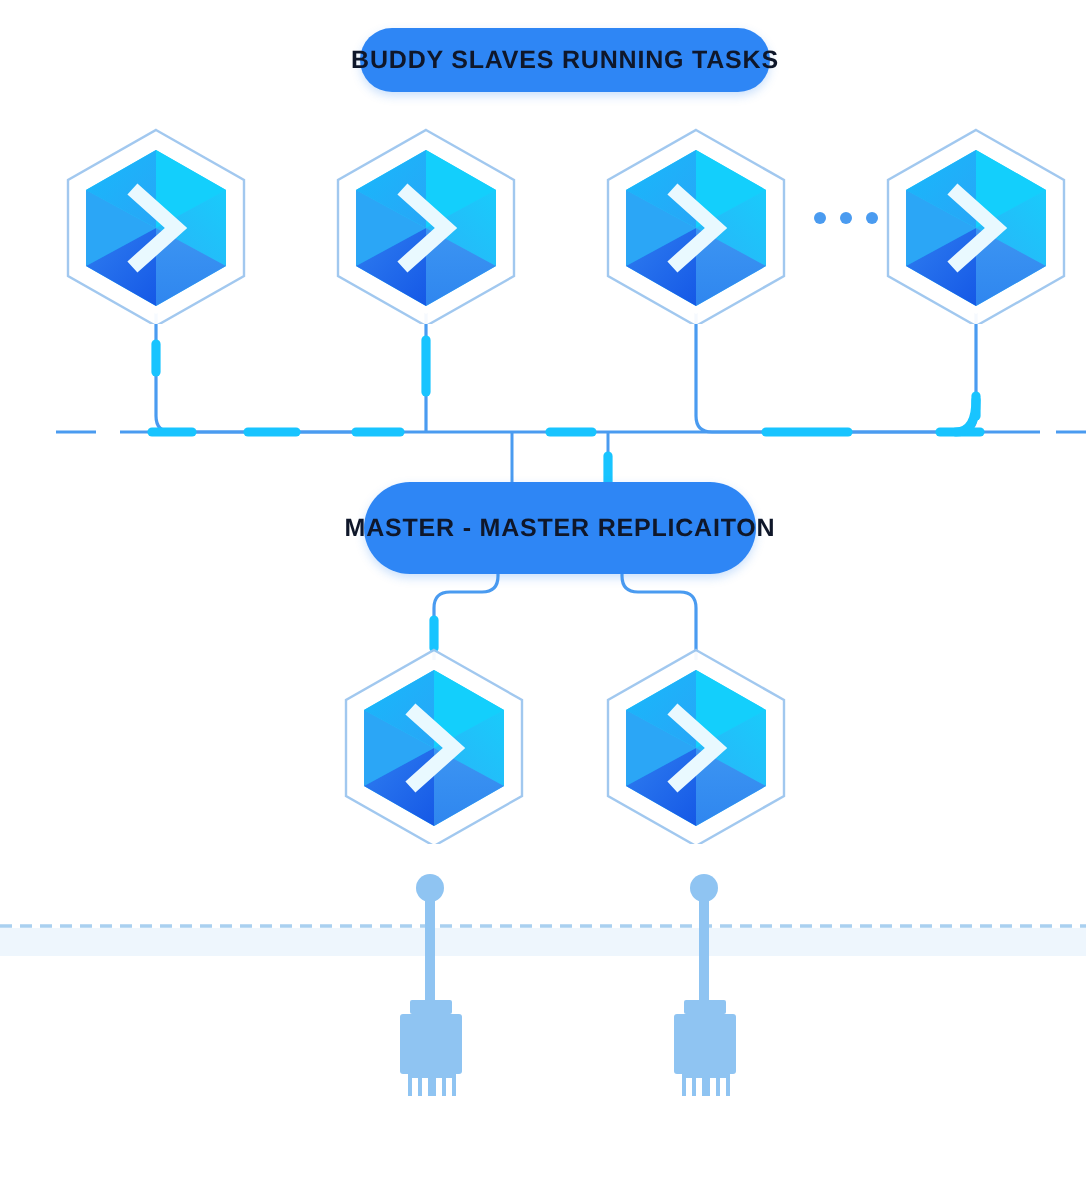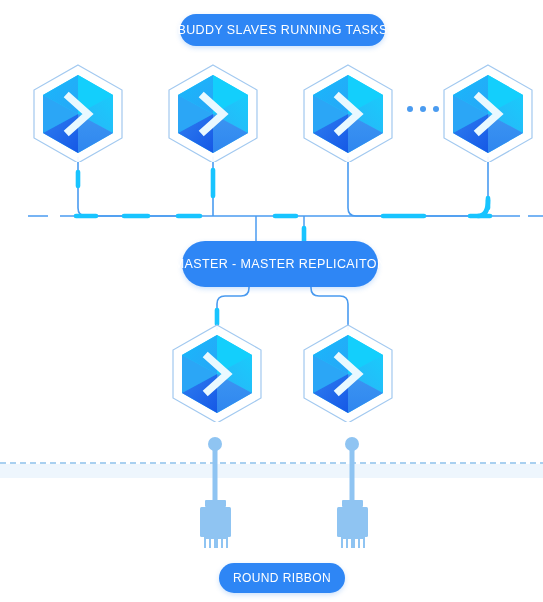--- a/index.html
+++ b/index.html
@@ -23,22 +23,22 @@
     top: 0;
     width: 543px;
     height: 602px;
   }
   .badge {
     position: absolute;
     display: flex;
     align-items: center;
     justify-content: center;
     border-radius: 999px;
-    color: #ffffff;
-    font-weight: normal;
+    color: #0f172a;
+    font-weight: bold;
     letter-spacing: 0.4px;
     white-space: nowrap;
     box-sizing: border-box;
     box-shadow: 0 2px 5px rgba(46,134,245,0.25);
   }
   .badge-top {
     left: 180px;
     top: 14px;
     width: 205px;
     height: 32px;
@@ -313,17 +313,14 @@
   </div>
 
   <div class="badge badge-top" style="background:#2e86f5;">
     <span>BUDDY SLAVES RUNNING TASKS</span>
   </div>
 
   <div class="badge badge-mid" style="background:#2e86f5;">
     <span>MASTER - MASTER REPLICAITON</span>
   </div>
 
-  <div class="badge badge-bot" style="background:#2e86f5;">
-    <span>ROUND RIBBON</span>
-  </div>
 
 </div>
 
 </body></html>

